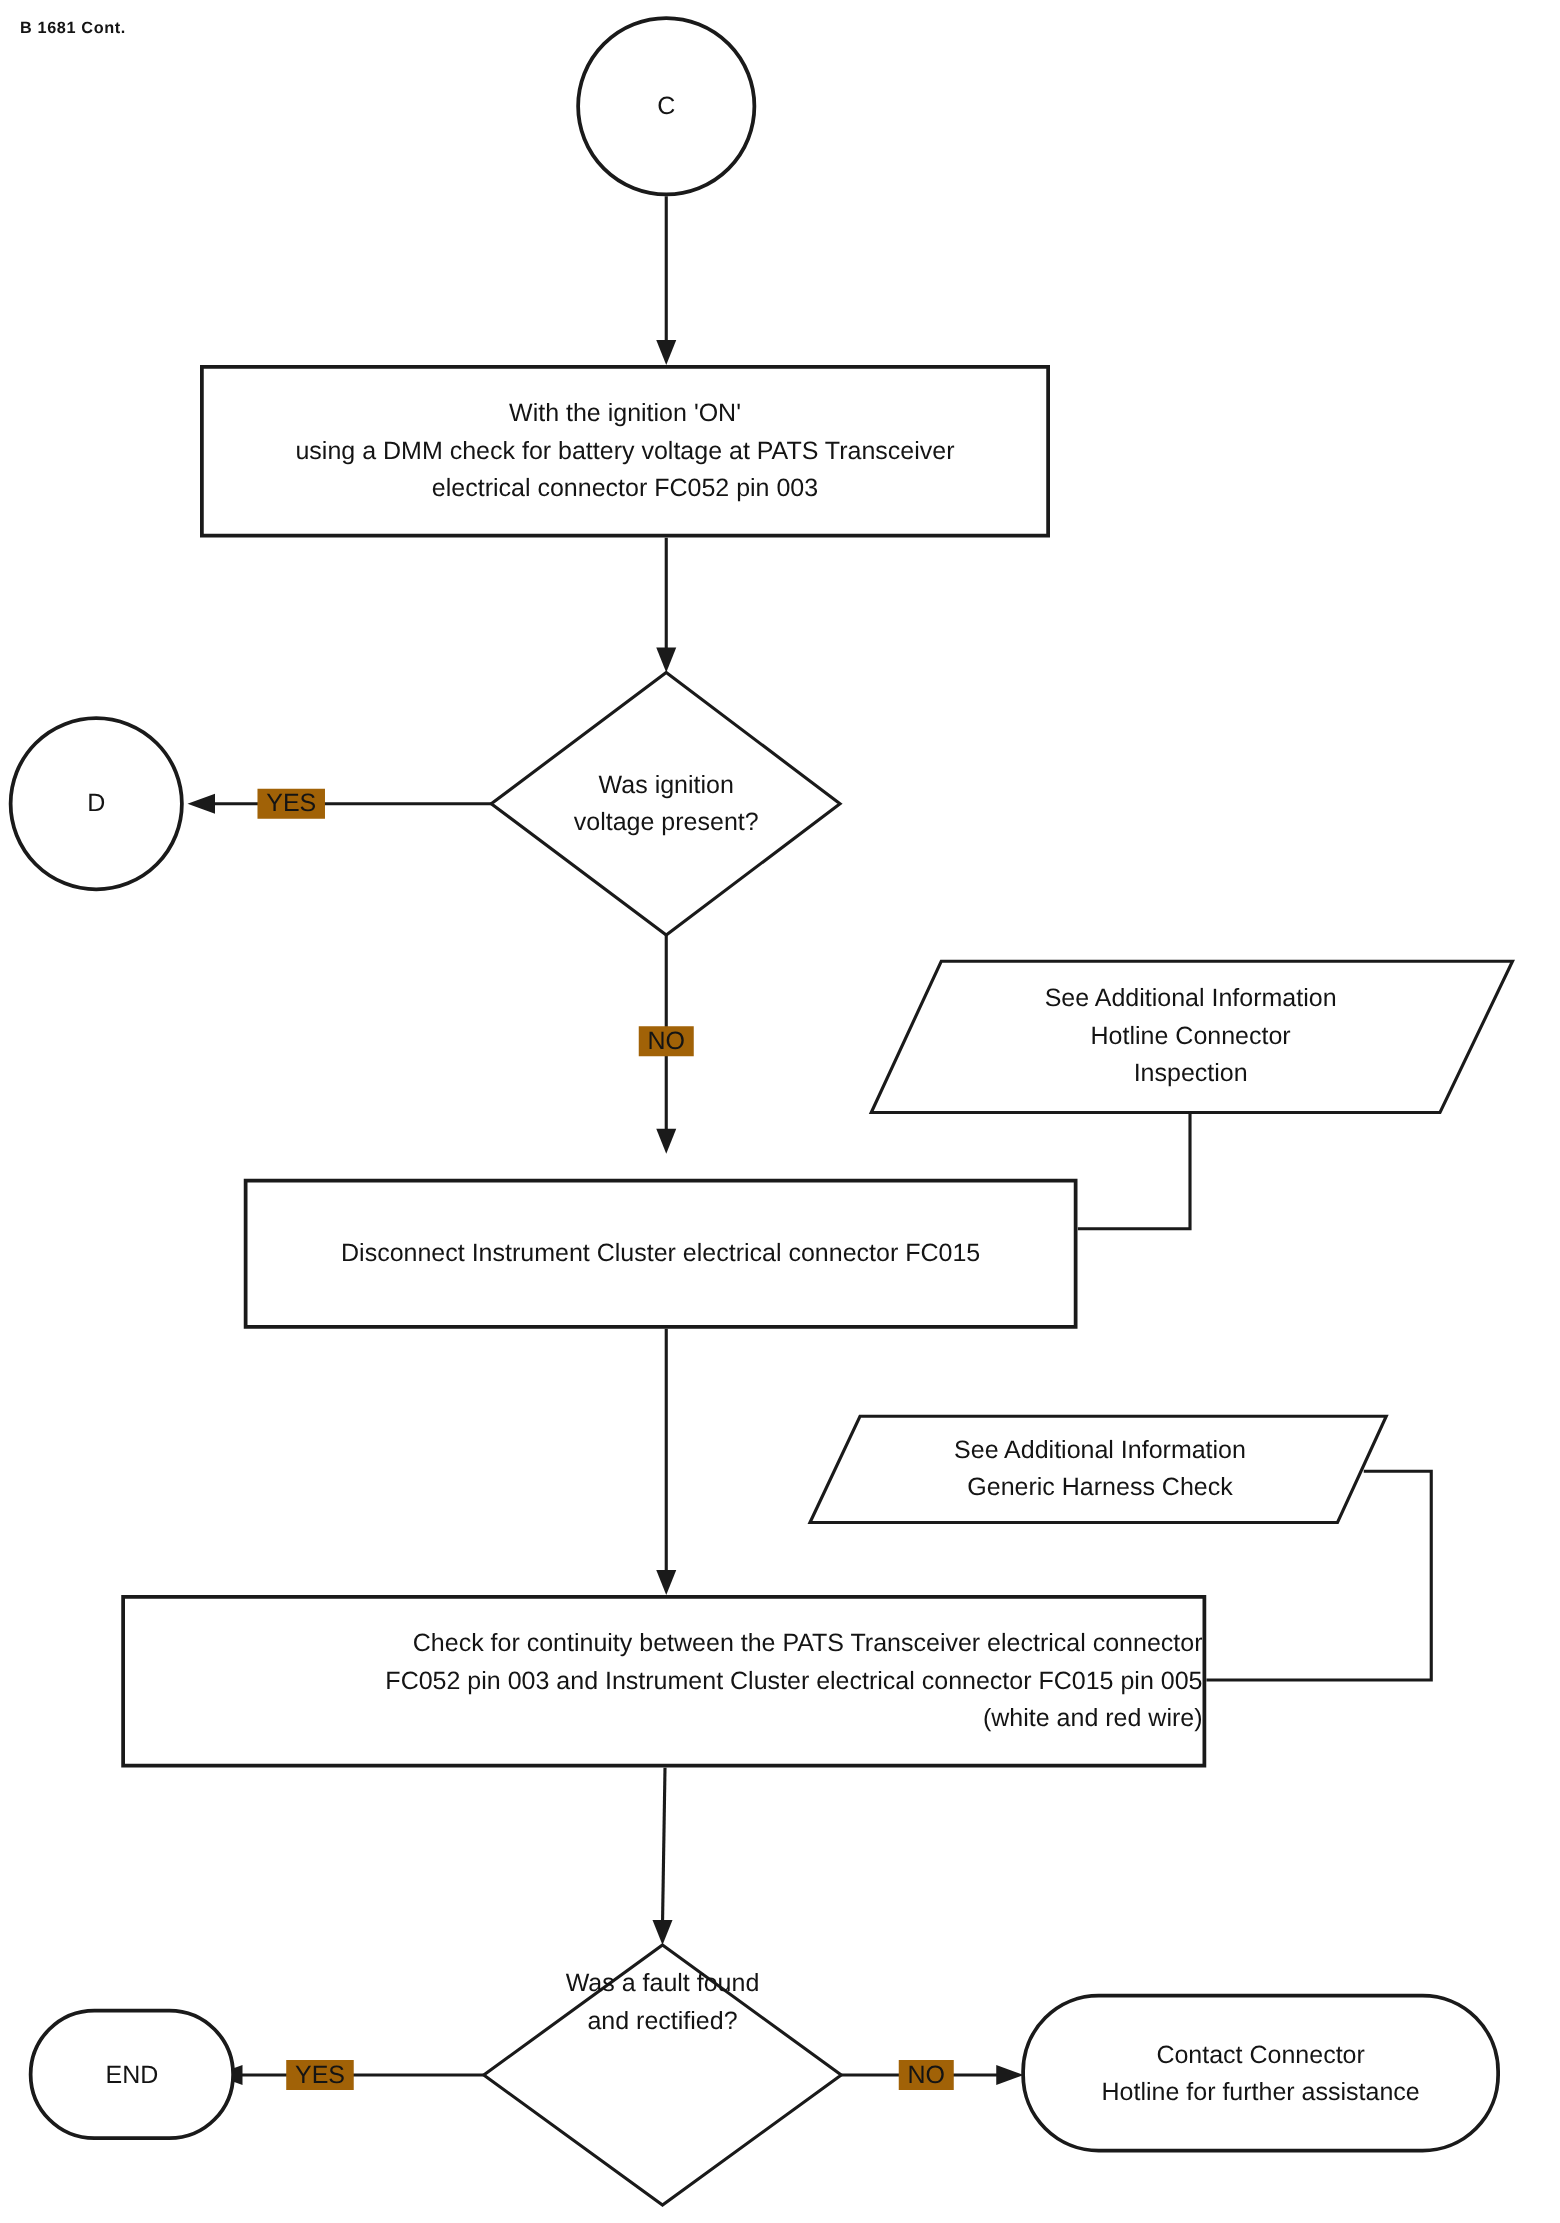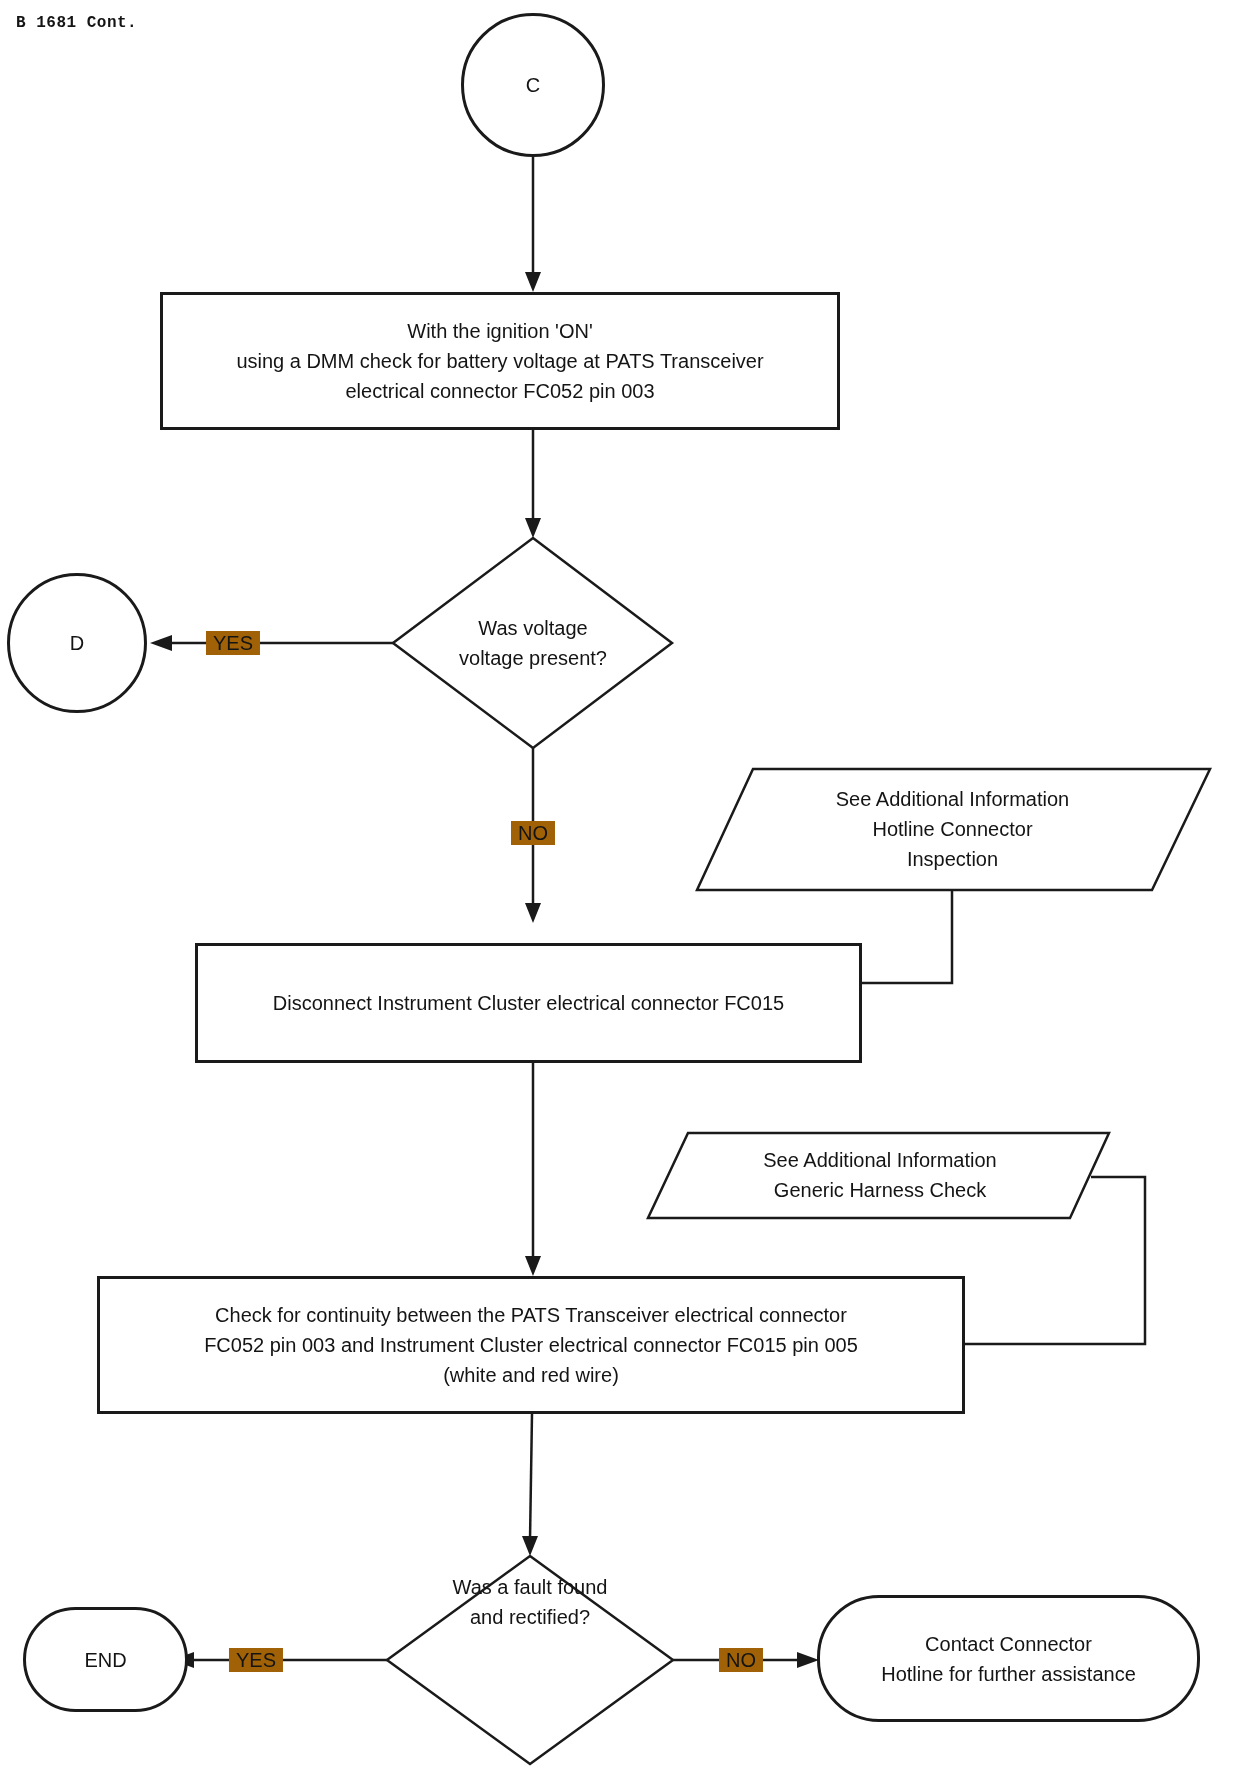--- a/index.html
+++ b/index.html
@@ -15,21 +15,21 @@
   }
   .box{border:3px solid #1a1a1a;}
   .circle{border:3px solid #1a1a1a;border-radius:50%;}
   .stadium{border:3px solid #1a1a1a;}
   .txt{position:absolute;display:flex;flex-direction:column;justify-content:center;align-items:center;
        text-align:center;font-size:20px;line-height:30px;background:transparent;}
   .lbl{
     position:absolute;transform:translate(-50%,-50%);background:#a16207;
     padding:0 7px;font-size:20px;line-height:24px;
   }
-  .hdr{position:absolute;left:16px;top:14px;font-size:16px;font-weight:bold;letter-spacing:0.5px;font-family:Liberation Mono, monospace;}
+  .hdr{position:absolute;left:16px;top:14px;font-size:13px;font-weight:bold;letter-spacing:0.5px;}
   .ln{display:block;}
 </style>
 </head>
 <body>
 
 <div id="page">
 
   <svg class="wires" viewBox="0 0 1248 1778" fill="none" stroke="#1a1a1a" stroke-width="2.5">
 
     <line x1="533" y1="157" x2="533" y2="276"></line>
@@ -73,21 +73,21 @@
     <span class="ln">C</span>
   </div>
 
   <div class="node box" style="left:160px;top:292px;width:680px;height:138px;">
     <span class="ln">With the ignition 'ON'</span>
     <span class="ln">using a DMM check for battery voltage at PATS Transceiver</span>
     <span class="ln">electrical connector FC052 pin 003</span>
   </div>
 
   <div class="txt" style="left:403px;top:613px;width:260px;height:60px;">
-    <span class="ln">Was voltage</span>
+    <span class="ln">Was ignition</span>
     <span class="ln">voltage present?</span>
   </div>
 
   <div class="node circle" style="left:7px;top:573px;width:140px;height:140px;">
     <span class="ln">D</span>
   </div>
 
   <div class="lbl" style="left:233px;top:643px;">YES</div>
   <div class="lbl" style="left:533px;top:833px;">NO</div>
 
@@ -99,21 +99,21 @@
 
   <div class="node box" style="left:195px;top:923px;width:667px;height:120px;margin-top:20px;">
     <span class="ln">Disconnect Instrument Cluster electrical connector FC015</span>
   </div>
 
   <div class="txt" style="left:650px;top:1145px;width:460px;height:60px;">
     <span class="ln">See Additional Information</span>
     <span class="ln">Generic Harness Check</span>
   </div>
 
-  <div class="node box" style="left:97px;top:1276px;width:868px;height:138px;">
+  <div class="node box" style="left:97px;top:1276px;width:868px;height:138px;align-items:flex-end;">
     <span class="ln">Check for continuity between the PATS Transceiver electrical connector</span>
     <span class="ln">FC052 pin 003 and Instrument Cluster electrical connector FC015 pin 005</span>
     <span class="ln">(white and red wire)</span>
   </div>
 
   <div class="txt" style="left:390px;top:1572px;width:280px;height:60px;">
     <span class="ln">Was a fault found</span>
     <span class="ln">and rectified?</span>
   </div>
 

